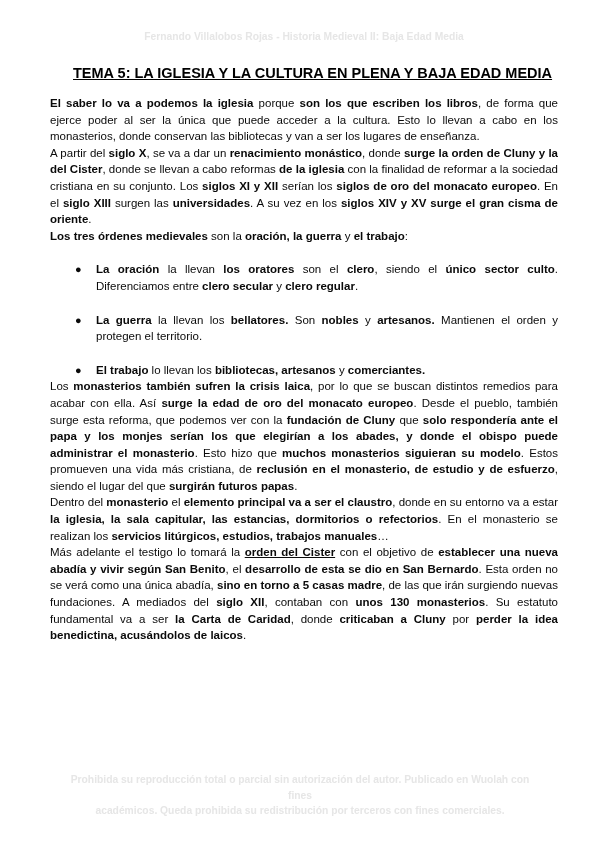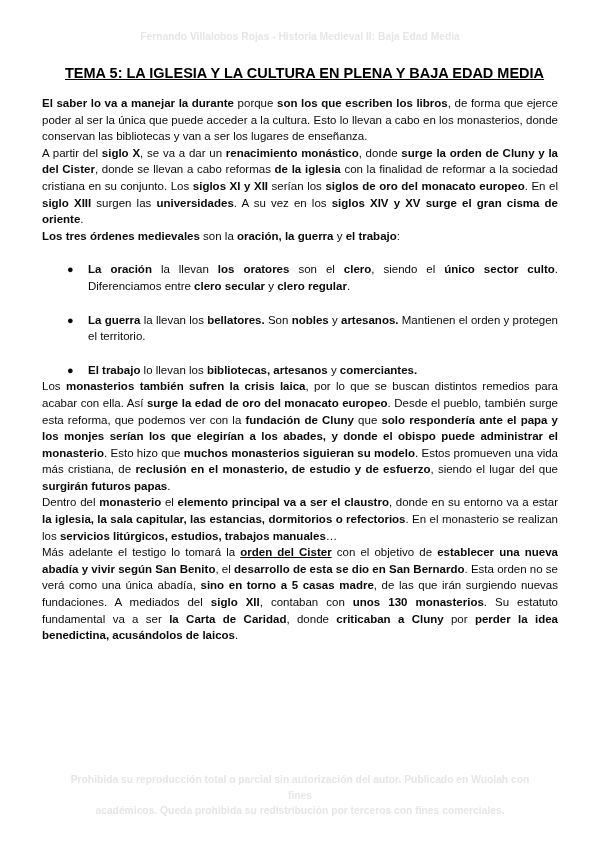--- a/index.html
+++ b/index.html
@@ -1,19 +1,19 @@
 <!DOCTYPE html>
 <html><head>
 <meta charset="utf-8">
 <style>
   * { margin:0; padding:0; box-sizing:border-box; }
   html,body { background:#ffffff; }
   .page {
     position:relative; width:600px; height:848px; background:#ffffff;
-    font-family:"Liberation Sans", sans-serif; color:#000000; overflow:hidden;
+    font-family:"Liberation Sans", sans-serif; color:#000000; overflow:hidden;padding-left:8px;
   }
   .header-wm {
     padding-top:31px; text-align:center; font-size:10.3px;
     color:#e6e6e6; font-weight:bold;
   }
   .doc-title {
     margin:23px 42px 0 65px; font-size:14.5px; font-weight:bold;
     text-decoration:underline; white-space:nowrap; letter-spacing:0px;
   }
   .section-heading {
@@ -40,21 +40,21 @@
 <body>
 
 <div class="page">
 
   <div class="header-wm">Fernando Villalobos Rojas - Historia Medieval II: Baja Edad Media</div>
 
   <h1 class="doc-title">TEMA 5: LA IGLESIA Y LA CULTURA EN PLENA Y BAJA EDAD MEDIA</h1>
 
 
   <div class="doc-body">
-      <div class="para"><span class="b">El saber lo va a manejar la durante</span><span class=""> porque </span><span class="b">son los que escriben los libros</span><span class="">, de forma que ejerce poder al ser la única que puede acceder a la cultura. Esto lo llevan a cabo en los monasterios, donde conservan las bibliotecas y van a ser los lugares de enseñanza.</span></div>
+      <div class="para"><span class="b">El saber lo va a podemos la iglesia</span><span class=""> porque </span><span class="b">son los que escriben los libros</span><span class="">, de forma que ejerce poder al ser la única que puede acceder a la cultura. Esto lo llevan a cabo en los monasterios, donde conservan las bibliotecas y van a ser los lugares de enseñanza.</span></div>
       <div class="para"><span class="">A partir del </span><span class="b">siglo X</span><span class="">, se va a dar un </span><span class="b">renacimiento monástico</span><span class="">, donde </span><span class="b">surge la orden de Cluny y la del Cister</span><span class="">, donde se llevan a cabo reformas </span><span class="b">de la iglesia</span><span class=""> con la finalidad de reformar a la sociedad cristiana en su conjunto. Los </span><span class="b">siglos XI y XII</span><span class=""> serían los </span><span class="b">siglos de oro del monacato europeo</span><span class="">. En el </span><span class="b">siglo XIII</span><span class=""> surgen las </span><span class="b">universidades</span><span class="">. A su vez en los </span><span class="b">siglos XIV y XV surge el gran cisma de oriente</span><span class="">.</span></div>
       <div class="para"><span class="b">Los tres órdenes medievales</span><span class=""> son la </span><span class="b">oración, la guerra</span><span class=""> y </span><span class="b">el trabajo</span><span class="">:</span></div>
       <div class="bullet">
         <span class="dot">●</span>
         <span class="btext"><span class="b">La oración</span><span class=""> la llevan </span><span class="b">los oratores</span><span class=""> son el </span><span class="b">clero</span><span class="">, siendo el </span><span class="b">único sector culto</span><span class="">. Diferenciamos entre </span><span class="b">clero secular</span><span class=""> y </span><span class="b">clero regular</span><span class="">.</span></span>
       </div>
       <div class="bullet">
         <span class="dot">●</span>
         <span class="btext"><span class="b">La guerra</span><span class=""> la llevan los </span><span class="b">bellatores.</span><span class=""> Son </span><span class="b">nobles</span><span class=""> y </span><span class="b">artesanos.</span><span class=""> Mantienen el orden y protegen el territorio.</span></span>
       </div>

